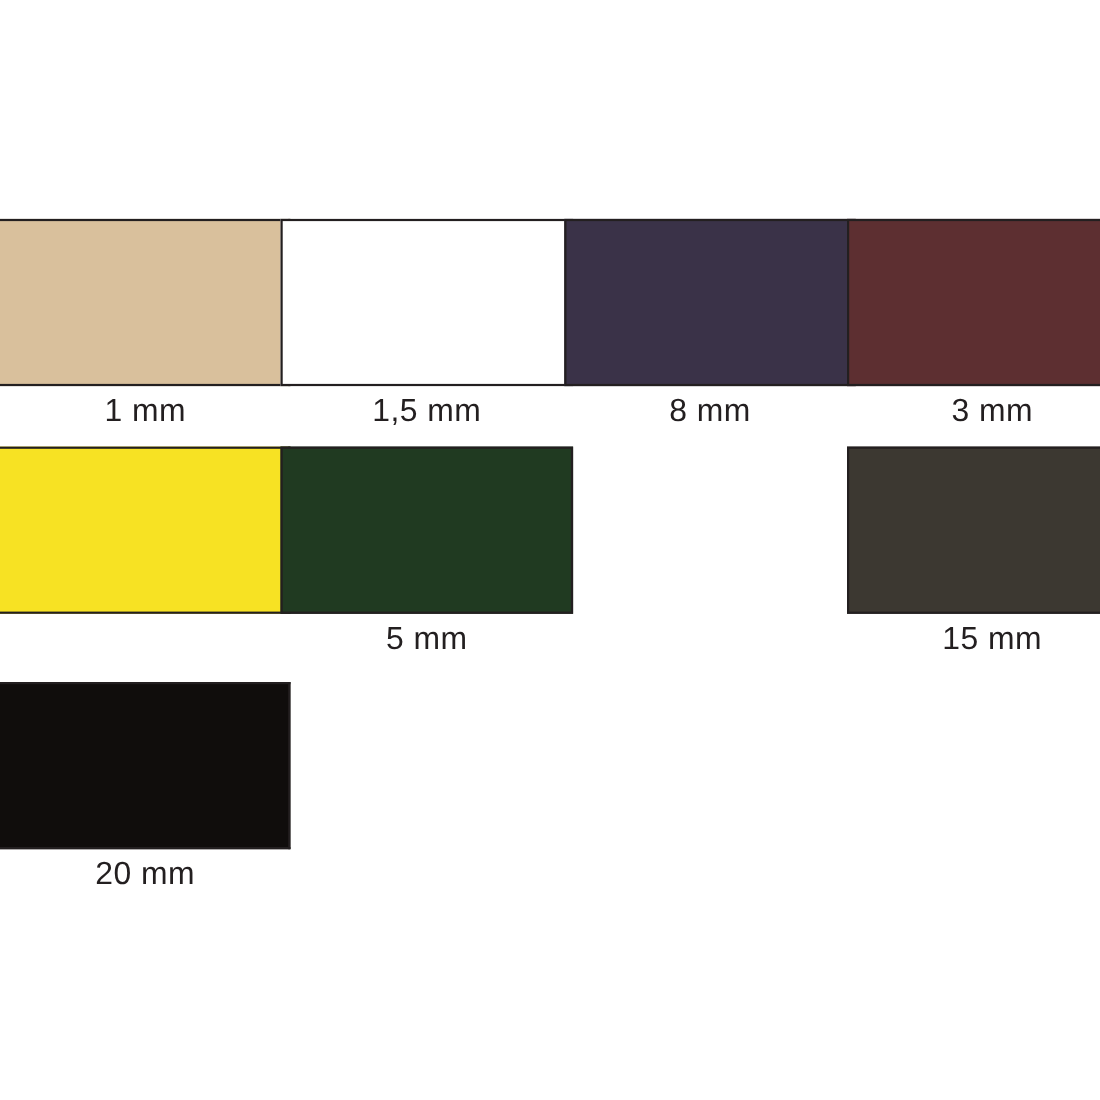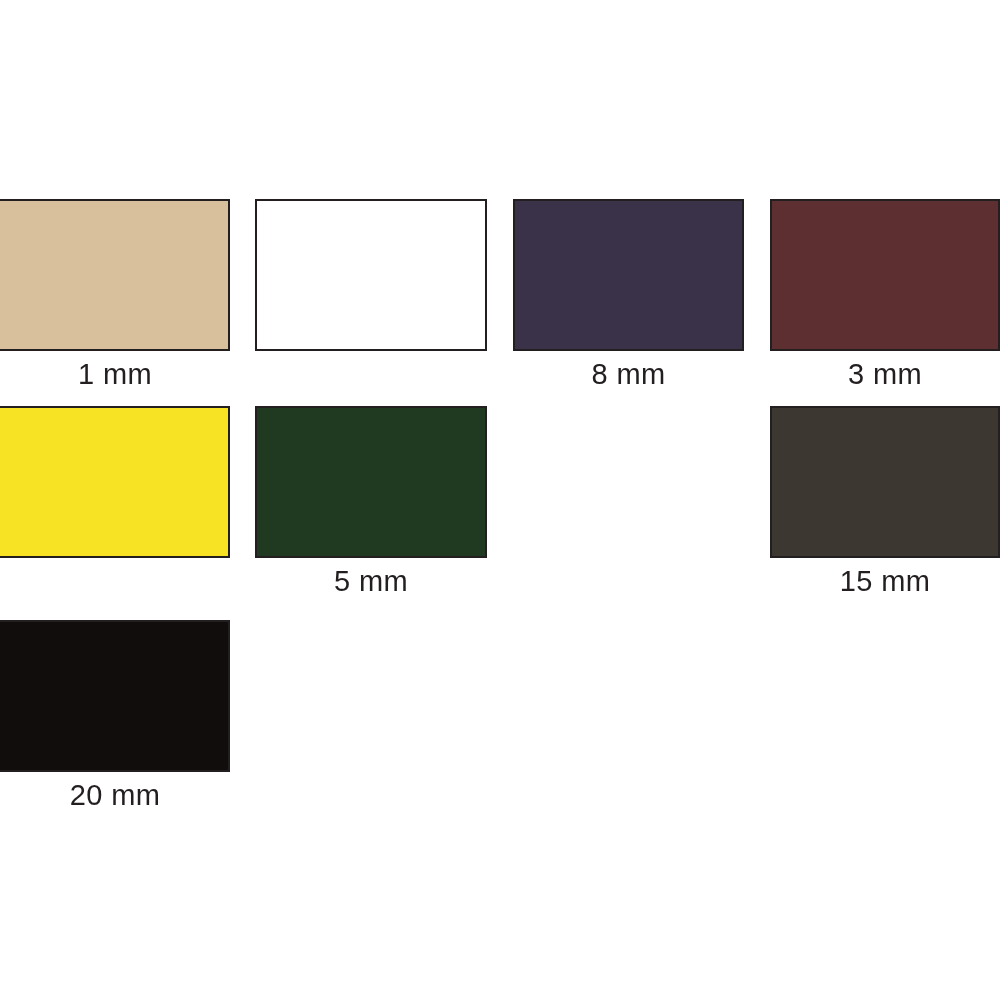--- a/index.html
+++ b/index.html
@@ -20,20 +20,21 @@
   #swatch-board {
     position: absolute;
     left: 0;
     top: 0;
     width: 1000px;
     height: 1000px;
   }
 
   .swatch-cell {
     position: absolute;
+    padding-left: 34px;
   }
 
   .swatch-chip {
     position: absolute;
     left: 0;
     top: 0;
     width: 100%;
     height: 152px;
     box-sizing: border-box;
     border: 2px solid #231f20;
@@ -69,20 +70,21 @@
 </head>
 <body>
 
 <div id="swatch-board">
     <div class="swatch-cell clip-left" style="left: 0px; top: 199px; width: 230px; height: 198px;">
       <div class="swatch-chip" title="beige" style="height: 152px; background: rgb(217, 192, 156); border-color: rgb(35, 31, 32);"></div>
       <div class="swatch-label" style="top: 158px; font-size: 29px; color: rgb(35, 31, 32);">1 mm</div>
     </div>
     <div class="swatch-cell" style="left: 255px; top: 199px; width: 232px; height: 198px;">
       <div class="swatch-chip" title="white" style="height: 152px; background: rgb(255, 255, 255); border-color: rgb(35, 31, 32);"></div>
+      <div class="swatch-label" style="top: 158px; font-size: 29px; color: rgb(35, 31, 32);">1,5 mm</div>
     </div>
     <div class="swatch-cell" style="left: 513px; top: 199px; width: 231px; height: 198px;">
       <div class="swatch-chip" title="dark navy purple" style="height: 152px; background: rgb(58, 50, 72); border-color: rgb(35, 31, 32);"></div>
       <div class="swatch-label" style="top: 158px; font-size: 29px; color: rgb(35, 31, 32);">8 mm</div>
     </div>
     <div class="swatch-cell clip-right" style="left: 770px; top: 199px; width: 230px; height: 198px;">
       <div class="swatch-chip" title="dark maroon" style="height: 152px; background: rgb(93, 47, 49); border-color: rgb(35, 31, 32);"></div>
       <div class="swatch-label" style="top: 158px; font-size: 29px; color: rgb(35, 31, 32);">3 mm</div>
     </div>
     <div class="swatch-cell clip-left" style="left: 0px; top: 406px; width: 230px; height: 198px;">

